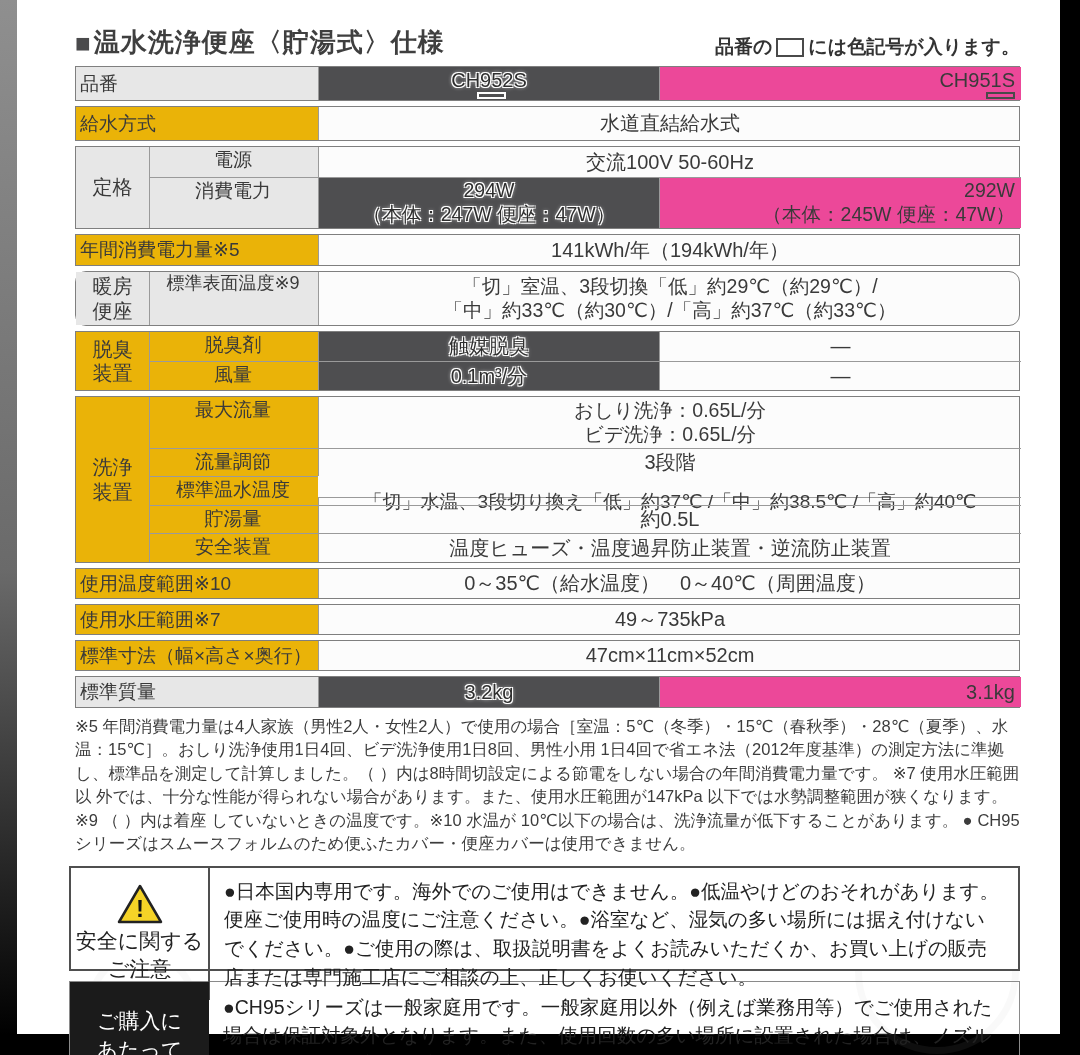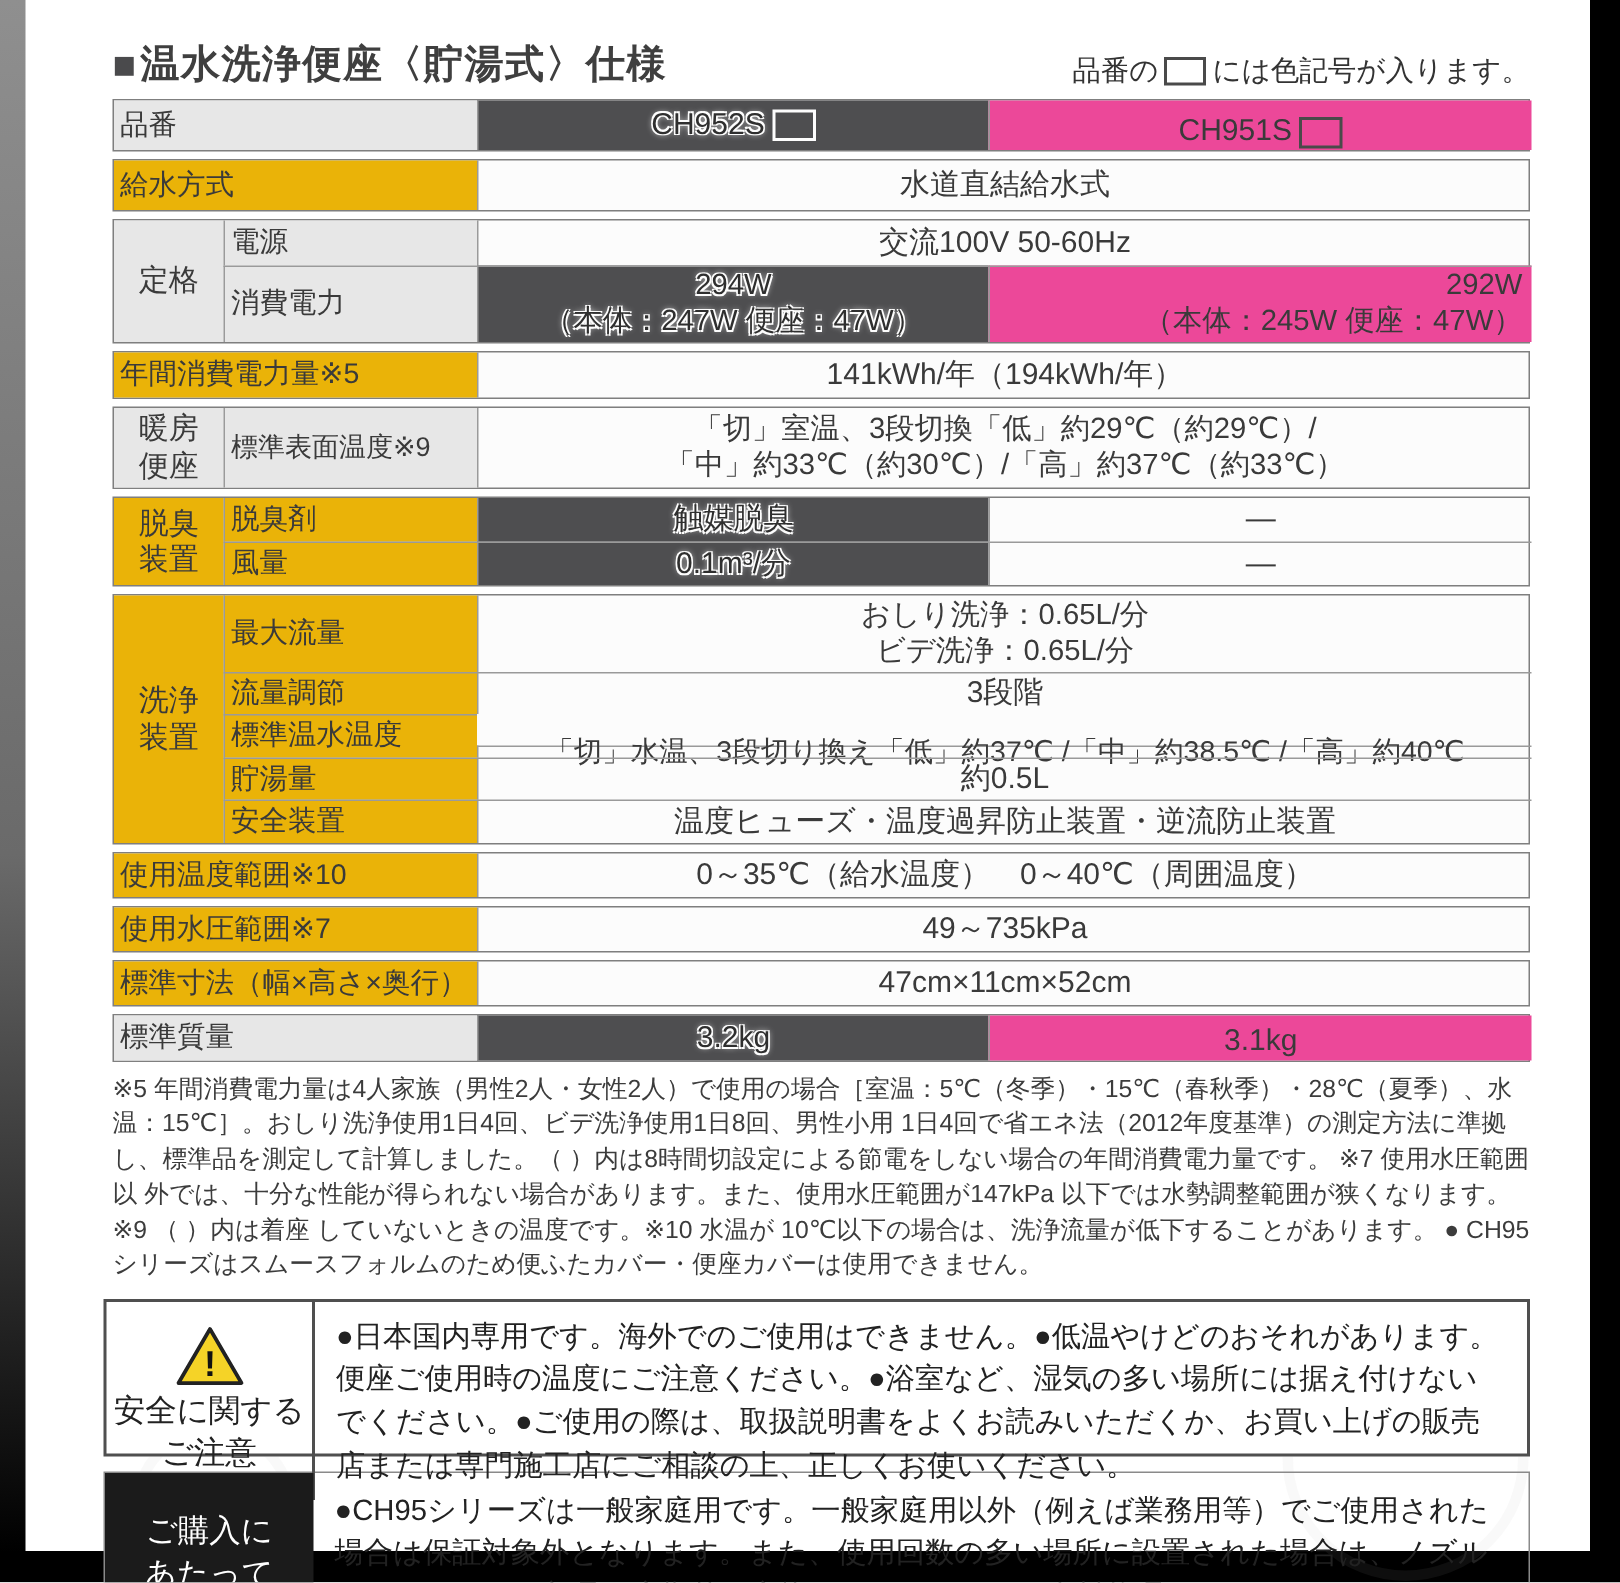--- a/index.html
+++ b/index.html
@@ -13,36 +13,36 @@
   .watermark{position:absolute;border:7px solid #b5b5b5;border-radius:50%;opacity:.08;}
   .wm1{left:88px;top:950px;width:95px;height:95px;}
   .wm2{left:855px;top:890px;width:150px;height:150px;}
 
   .content{position:absolute;left:75px;top:26px;width:945px;}
 
   
   .hdr{display:flex;justify-content:space-between;align-items:flex-end;height:34px;margin-bottom:6px;}
   .title{font-size:26px;font-weight:600;color:#3f3f3f;letter-spacing:1px;display:flex;align-items:center;gap:2px;}
   .sq{font-size:26px;color:#4a4a4c;line-height:1;}
-  .hnote{font-size:19px;color:#333;display:flex;align-items:center;gap:2px;}
+  .hnote{font-size:19px;color:#333;display:flex;align-items:center;gap:2px;font-weight:bold;}
   .note-box{display:inline-block;width:24px;height:15px;border:2px solid #4a4a4a;background:#fff;margin:0 2px;}
 
   
   .sec{display:grid;grid-template-columns:73px 169px 341px 362px;
        border:1px solid #7f7f7f;margin-bottom:5px;background:#fcfcfc;}
   .cell{display:flex;align-items:center;justify-content:center;text-align:center;
         font-size:20px;line-height:1.22;padding:1px 6px;box-sizing:border-box;}
   .lab{justify-content:flex-start;text-align:left;padding-left:4px;font-size:19px;}
   .grp{justify-content:center;text-align:center;white-space:pre-line;padding-left:6px;}
   .gray{background:#e7e7e7;}
   .white{background:#eab308;}
   .ltgray{background:#ec4899;align-items:flex-end;}
   .dark{background:#4e4e50;color:#2f2f2f;
         text-shadow:-1px -1px 0 #fdfdfd,1px -1px 0 #fdfdfd,-1px 1px 0 #fdfdfd,1px 1px 0 #fdfdfd,0 0 4px #fff;}
-  .bl{border-left:1px solid #9a9a9a;}
+  .bl{border-left:1px solid #9a9a9a;flex-direction:column;}
   .bt{border-top:1px solid #9a9a9a;}
   .g1{grid-column:1;} .g2{grid-column:2;} .g12{grid-column:1/3;}
   .g3{grid-column:3;} .g4{grid-column:4;} .g34{grid-column:3/5;}
   .two{flex-direction:column;justify-content:center;font-size:19.5px;}
   .model-box{display:inline-block;width:25px;height:17px;border:2px solid #4a4a4a;margin-left:5px;vertical-align:-2px;background:transparent;}
   .dark .model-box{border-color:#fdfdfd;}
 
   
   .footnotes{margin-top:7px;font-size:16.5px;line-height:1.42;color:#3c3c3c;text-align:left;}
 
@@ -111,21 +111,21 @@
         <div>292W</div>
         <div>（本体：245W 便座：47W）</div>
       </div>
     </div>
 
     <div class="sec" style="grid-template-rows:30px;">
       <div class="cell lab white g12">年間消費電力量※5</div>
       <div class="cell g34 bl">141kWh/年（194kWh/年）</div>
     </div>
 
-    <div class="sec" style="grid-template-rows:53px;">
+    <div class="sec" style="grid-template-rows:53px;border-radius:11px;">
       <div class="cell grp gray g1">暖房
 便座</div>
       <div class="cell lab gray g2 bl" style="font-size:18px;">標準表面温度※9</div>
       <div class="cell two g34 bl">
         <div>「切」室温、3段切換「低」約29℃（約29℃）/</div>
         <div>「中」約33℃（約30℃）/「高」約37℃（約33℃）</div>
       </div>
     </div>
 
     <div class="sec" style="grid-template-rows:29px 29px;">

